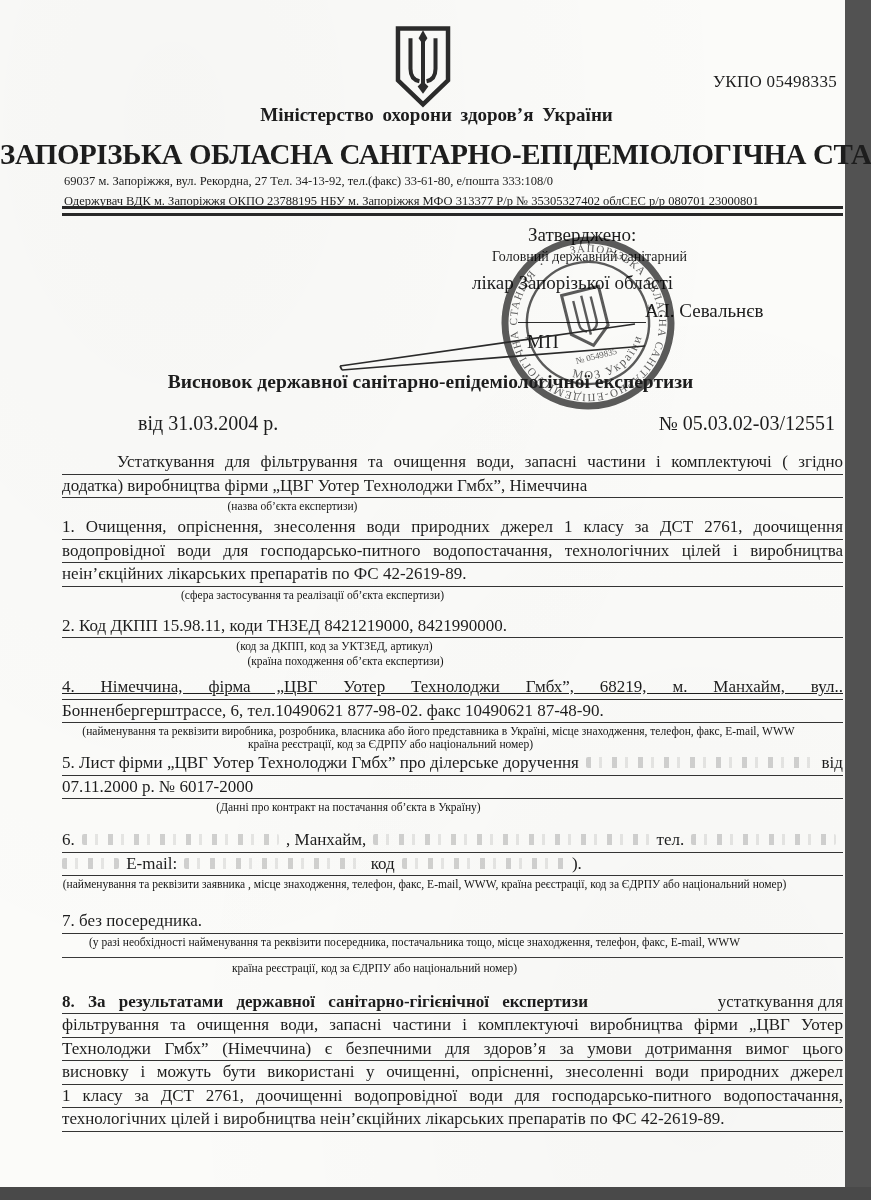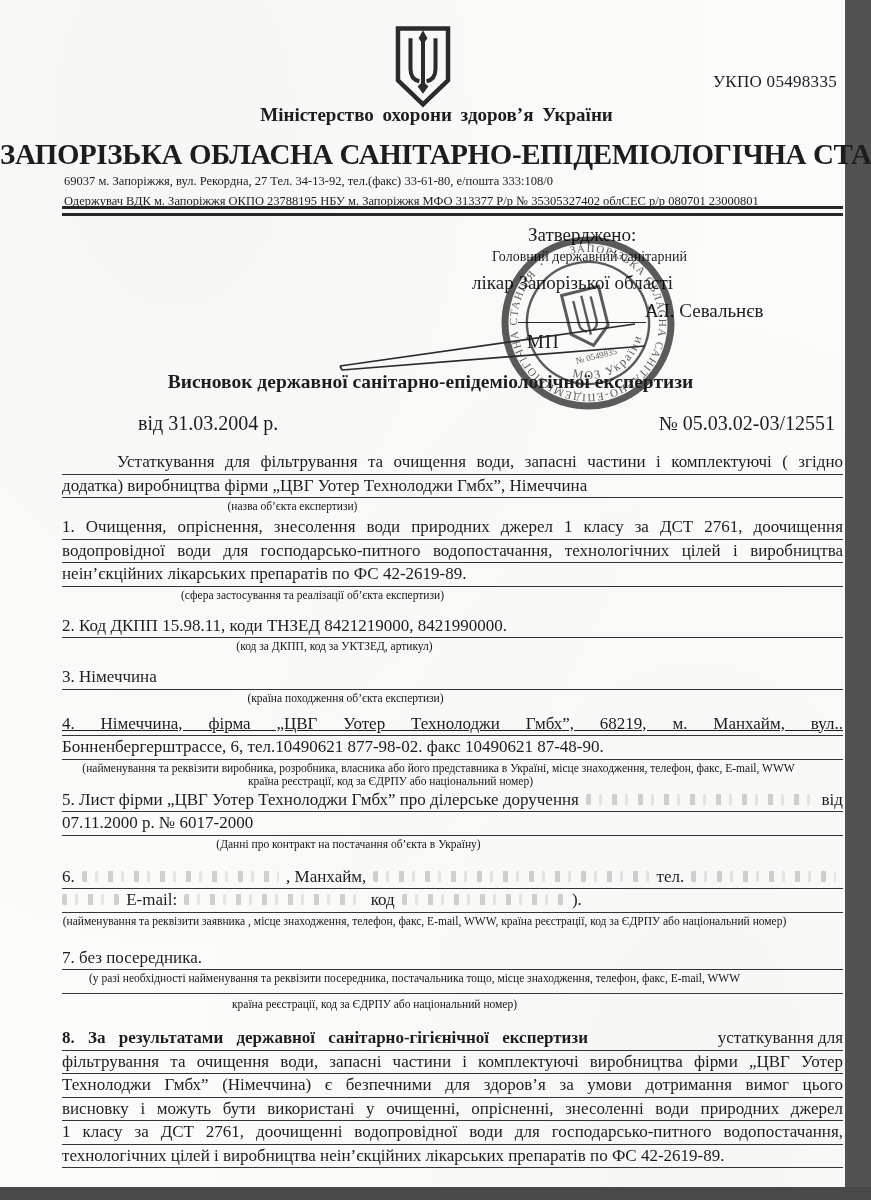--- a/index.html
+++ b/index.html
@@ -139,21 +139,20 @@
       <div class="bl">неін’єкційних лікарських препаратів по ФС 42-2619-89.</div>
       <div class="cap" style="transform:translateX(-140px);">(сфера  застосування  та реалізації об’єкта  експертизи)</div>
     </div>
 
     <div>
       <div class="bl" style="margin-top:13px;">2. Код ДКПП 15.98.11, коди ТНЗЕД 8421219000, 8421990000.</div>
       <div class="cap" style="transform:translateX(-118px);">(код  за  ДКПП, код  за  УКТЗЕД, артикул)</div>
     </div>
 
     <div>
-      <div class="bl" style="margin-top:13px;">3.   Німеччина</div>
       <div class="cap" style="transform:translateX(-107px);">(країна  походження  об’єкта  експертизи)</div>
     </div>
 
     <div>
       <div class="bl jlast" style="margin-top:8px;text-decoration:underline;">4.  Німеччина,  фірма  „ЦВГ  Уотер  Технолоджи  Гмбх”,  68219,  м.  Манхайм,  вул..</div>
       <div class="bl">Бонненбергерштрассе,  6, тел.10490621 877-98-02. факс 10490621 87-48-90.</div>
       <div class="cap" style="transform:translateX(-14px);">(найменування  та реквізити виробника, розробника, власника або його представника в  Україні, місце  знаходження, телефон, факс, E-mail, WWW</div>
       <div class="cap" style="transform:translateX(-62px);margin-top:0;">країна  реєстрації, код за ЄДРПУ  або  національний  номер)</div>
     </div>
 

